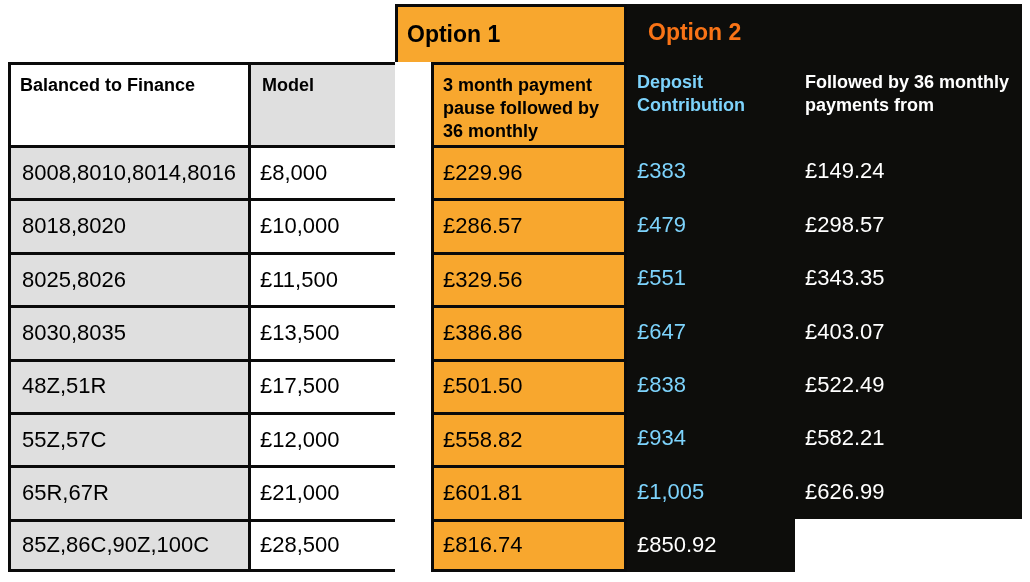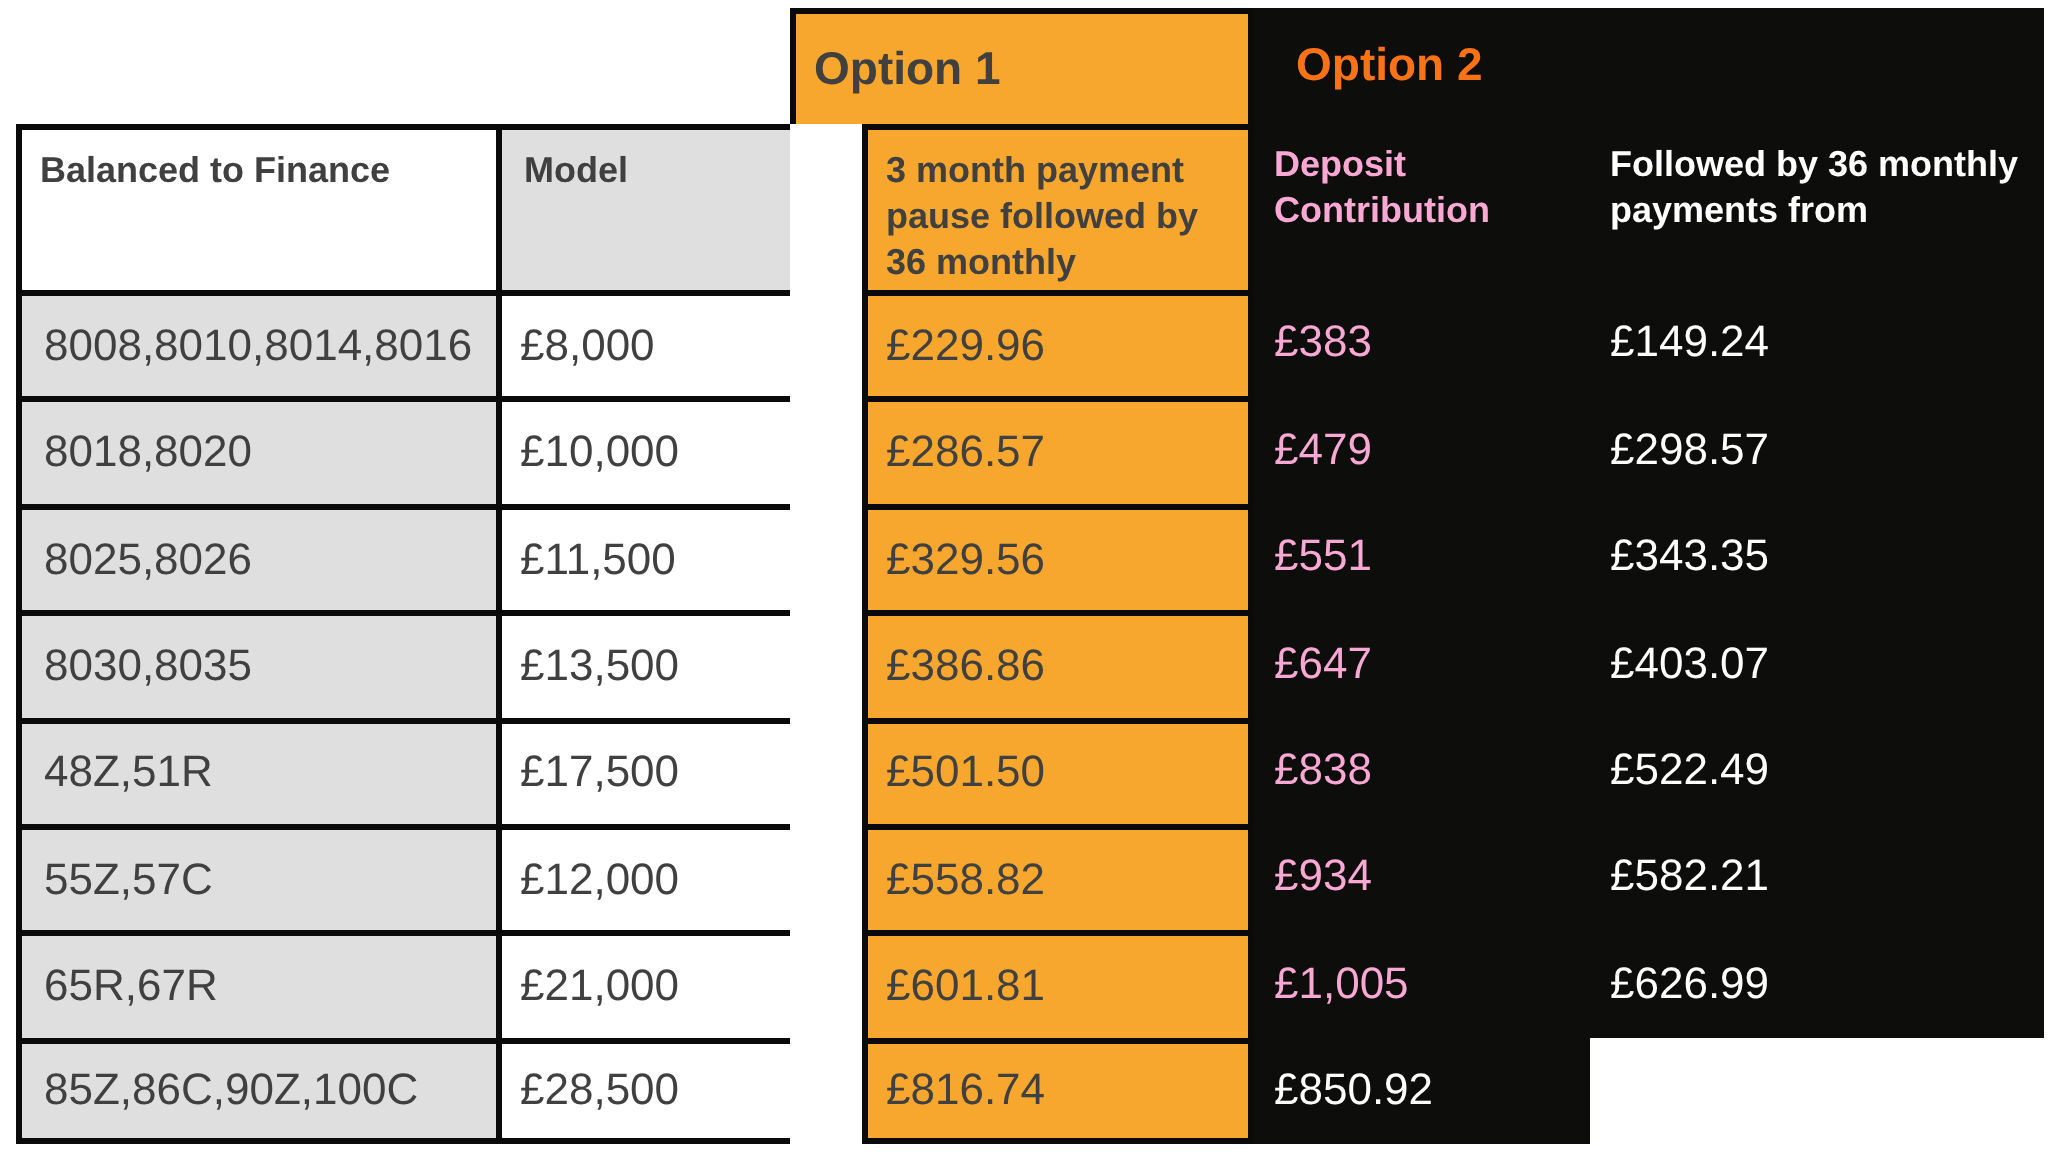--- a/index.html
+++ b/index.html
@@ -14,21 +14,21 @@
     position:absolute; left:8px; top:4px;
     width:1014px; height:568px;
     display:grid;
     grid-template-columns:240px 147px 232px 168px 227px;
     grid-template-rows:58px 83px repeat(8, 1fr);
   }
   .cell {
     box-sizing:border-box;
     display:flex;
     align-items:center;
-    color:#404040;
+    color:#000000;
     font-size:22px;
     line-height:1.2;
   }
   
   .bl { border-left:3px solid #0a0a0a; }
   .bt { border-top:3px solid #0a0a0a; }
   .br { border-right:3px solid #0a0a0a; }
   .bb { border-bottom:3px solid #0a0a0a; }
 
   .spacer { grid-column:1 / 3; background:#ffffff; }
@@ -47,21 +47,21 @@
   }
   .hdr {
     font-weight:bold; font-size:18px;
     line-height:1.28;
     align-items:flex-start;
     padding-top:9px;
   }
   .col-model   { background:#DFDFDF; padding-left:11px; padding-right:8px; }
   .col-bal     { background:#ffffff; padding-left:9px;  padding-right:8px; }
   .col-opt1    { background:#F8A72E; padding-left:9px;  padding-right:8px;margin-left:36px; }
-  .col-dep     { background:#0d0d0b; color:#f9a8d4; padding-left:10px; padding-right:14px; }
+  .col-dep     { background:#0d0d0b; color:#7dd3fc; padding-left:10px; padding-right:14px; }
   .col-fol     { background:#0d0d0b; color:#ffffff; padding-left:10px; }
 </style>
 </head>
 <body>
 
 <div class="fin-table">
 
   <div class="cell spacer"></div>
   <div class="cell opt1-head bl bt br">Option 1</div>
   <div class="cell opt2-head">Option 2</div>

